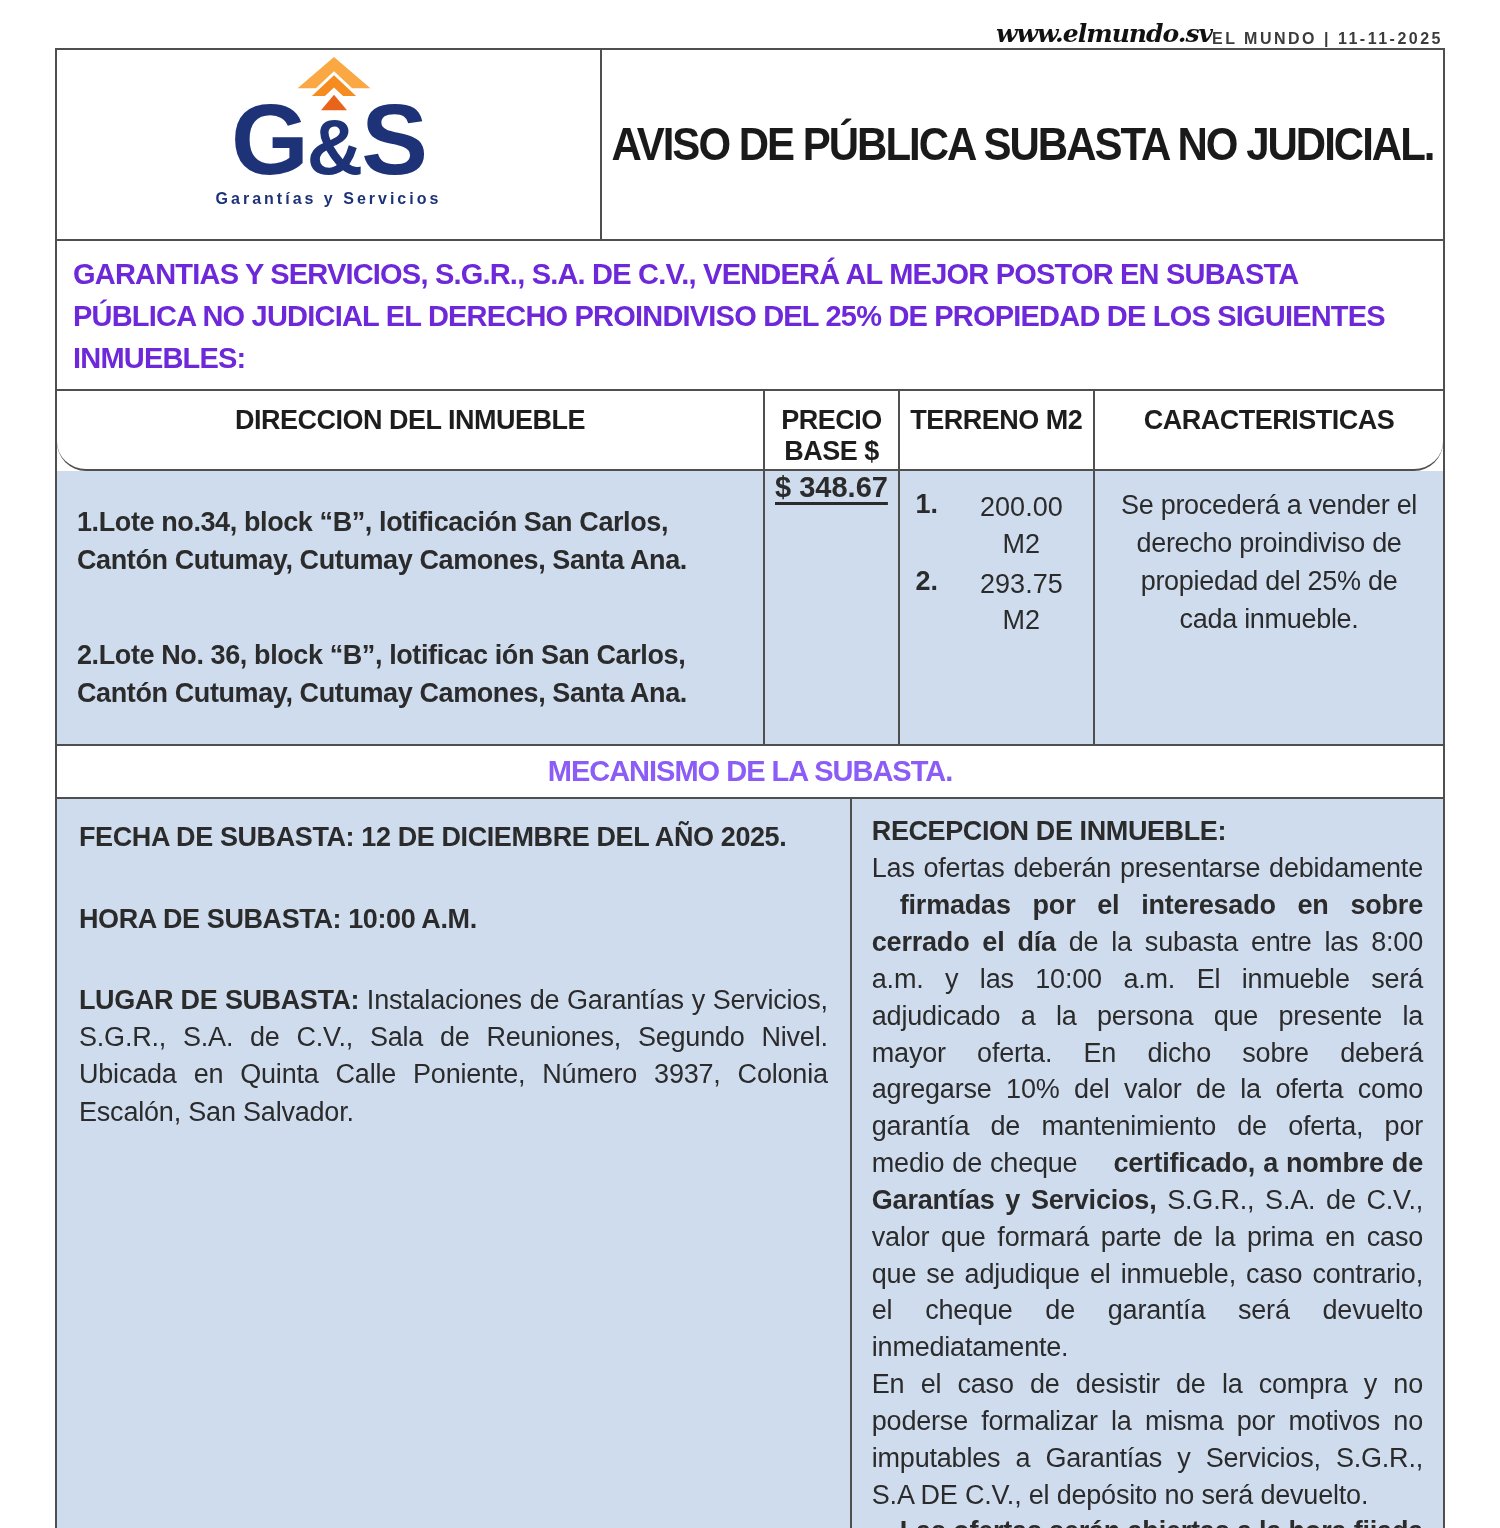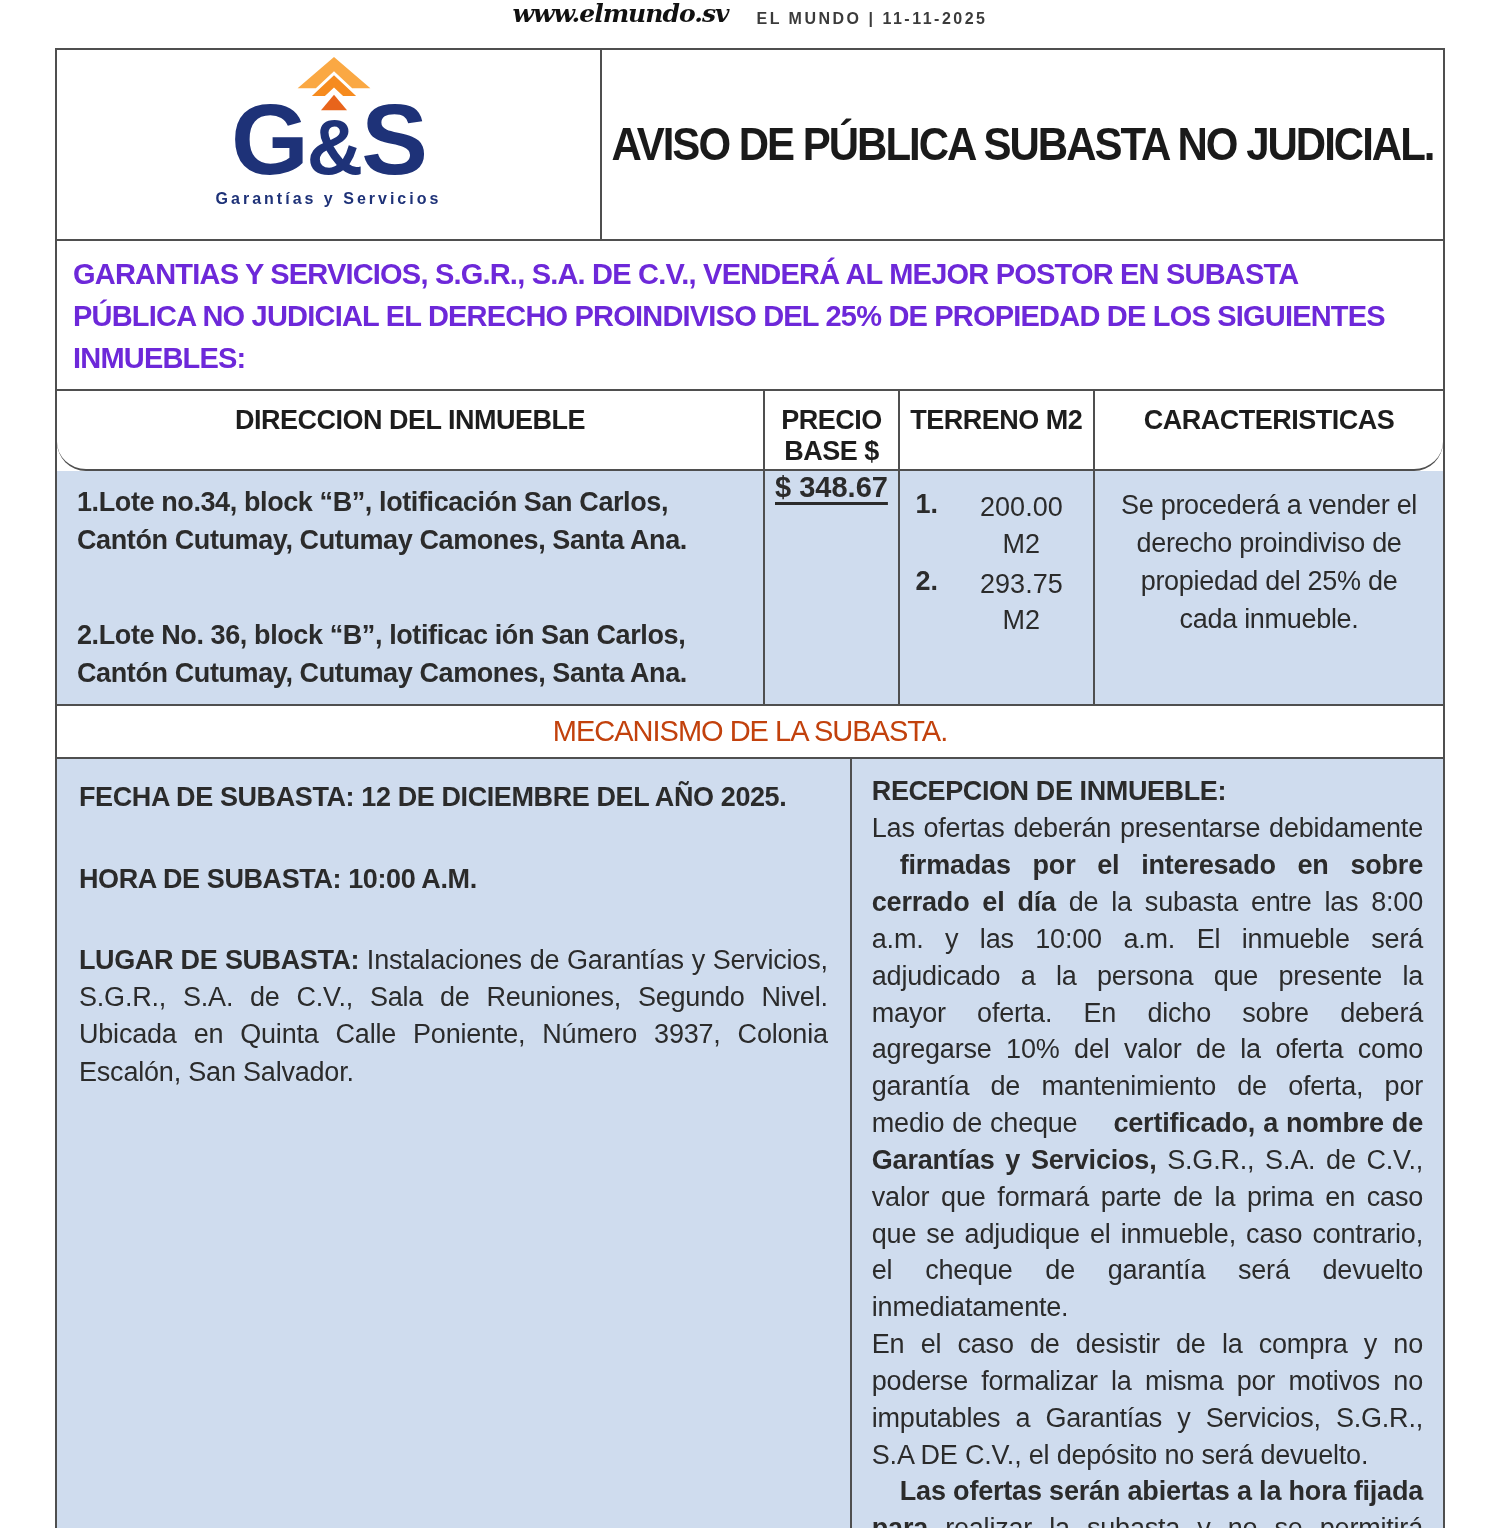--- a/index.html
+++ b/index.html
@@ -1,21 +1,21 @@
 <!DOCTYPE html>
 <html><head>
 <meta charset="utf-8">
 <style>
   * { margin:0; padding:0; box-sizing:border-box; }
   html,body { width:1500px; height:1528px; background:#ffffff; overflow:hidden; }
   body { font-family:"Liberation Sans", sans-serif; color:#2b2b2b; }
 
   
-  .topbar { display:flex; justify-content:center; align-items:flex-end;
-            padding:10px 57px 20px 57px; height:48px;gap:28px; }
+  .topbar { display:flex; justify-content:flex-end; align-items:flex-end;
+            padding:10px 57px 0 57px; height:48px; }
   .site-url { font-family:"DejaVu Serif", serif; font-style:italic; font-weight:700;
               font-size:25px; color:#111; letter-spacing:-1px; }
   .masthead { font-size:16px; font-weight:600; color:#3b3b3b; letter-spacing:2.5px; }
 
   
   .notice { margin:0 55px; border:2px solid #4f4f4f; }
   .bd-b { border-bottom:2px solid #4f4f4f; }
   .bd-r { border-right:2px solid #4f4f4f; }
   .bd-l { border-left:2px solid #4f4f4f; }
   .blue { background:#cfdcee; }
@@ -40,34 +40,34 @@
   
   .intro { min-height:88px; padding:12px 16px 10px 16px; font-size:29px; font-weight:700;
            letter-spacing:-0.8px; line-height:1.45; color:#6d28d9; }
 
   
   .grid-table { display:grid; grid-template-columns:51.1% 9.7% 14.1% 1fr; }
   .th { font-weight:700; font-size:27px; letter-spacing:-0.5px; text-align:center;
         padding:14px 10px; color:#1d1d1d; display:flex; align-items:flex-start; justify-content:center; }
   .th-row-h { height:80px;border-radius:29px; }
   .td { min-height:183px; font-size:27px; }
-  .td-dir { padding:12px 20px; font-weight:700; letter-spacing:-0.4px; line-height:1.42; }
+  .td-dir { padding:32px 20px; font-weight:700; letter-spacing:-0.4px; line-height:1.42; }
   .td-dir p + p { margin-top:56px; }
   .td-price { text-align:center; font-weight:700; font-size:29px; }
   .td-price span { text-decoration:underline; text-decoration-thickness:3px; text-underline-offset:5px; }
   .td-terreno { padding-top:18px; }
   .terreno-list { width:170px; margin:0 auto; }
   .terreno-item { display:grid; grid-template-columns:40px 1fr; column-gap:10px; margin-bottom:4px; }
   .t-num { font-weight:700; text-align:left; padding-left:4px; }
   .t-val { text-align:center; white-space:pre-line; line-height:1.35; }
   .td-car { padding:16px 24px; text-align:center; line-height:1.4; letter-spacing:-0.3px; }
 
   
   .mecanismo { height:53px; display:flex; align-items:center; justify-content:center;
-               font-size:29px; font-weight:400; letter-spacing:-1px; color:#c2410c; }
+               font-size:29px; font-weight:700; letter-spacing:-1px; color:#8b5cf6; }
 
   
   .two-col { display:grid; grid-template-columns:57.2% 1fr; min-height:658px; }
   .col-left { padding:20px 22px; font-size:27px; line-height:1.38; }
   .col-left .lbl { font-weight:700; letter-spacing:-0.4px; }
   .col-left .spacer { margin-bottom:44px; }
   .col-left .lugar { text-align:justify; letter-spacing:-0.2px; }
   .col-right { padding:14px 20px 16px 20px; font-size:27px; line-height:1.365;
                text-align:justify; letter-spacing:-0.2px; }
   .col-right .head { font-weight:700; text-align:left; letter-spacing:-0.4px; }

